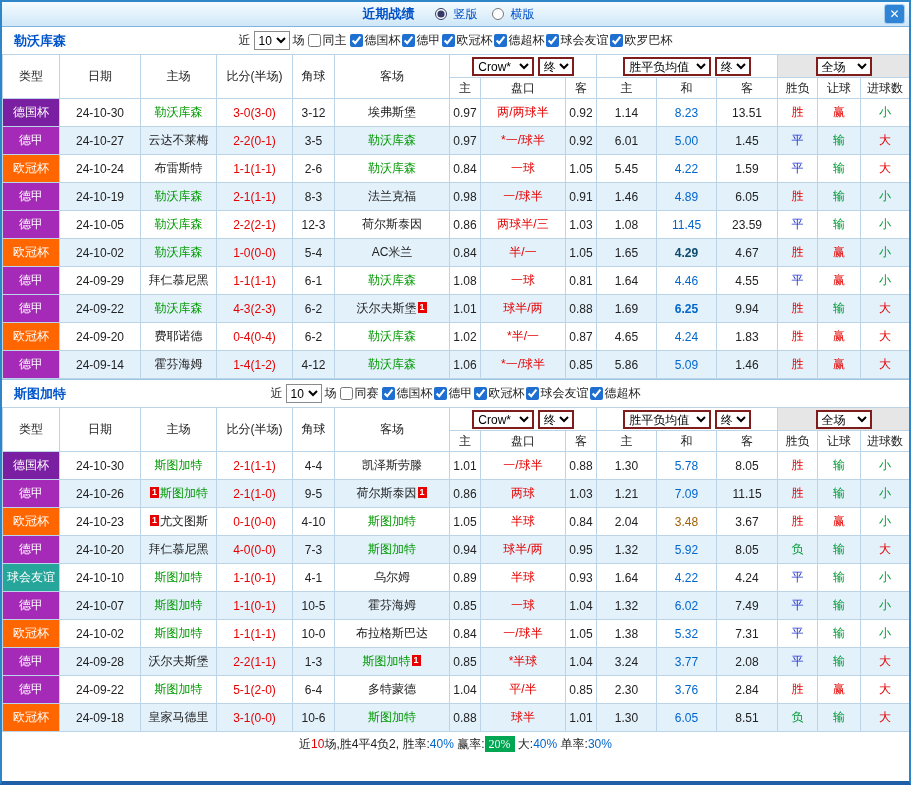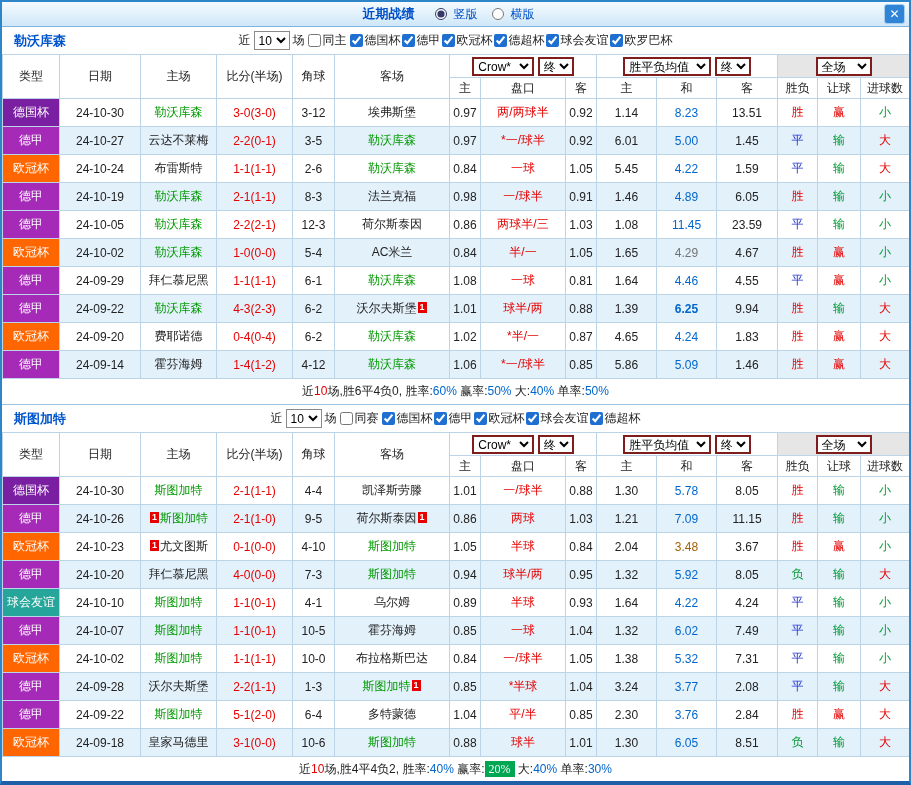--- a/index.html
+++ b/index.html
@@ -288,21 +288,21 @@
             <td class="type" style="background: rgb(255, 102, 0);">欧冠杯</td>
             <td>24-10-02</td>
             <td><span style="color: rgb(0, 153, 0);">勒沃库森</span></td>
             <td style="color: rgb(230, 0, 0);">1-0(0-0)</td>
             <td>5-4</td>
             <td><span>AC米兰</span></td>
             <td>0.84</td>
             <td style="color: rgb(230, 0, 0);">半/一</td>
             <td>1.05</td>
             <td>1.65</td>
-            <td style="color: #737373;">4.29</td>
+            <td style="color: #0c4a6e; font-weight: bold;">4.29</td>
             <td>4.67</td>
             <td style="color: rgb(230, 0, 0);">胜</td>
             <td style="color: rgb(230, 0, 0);">赢</td>
             <td style="color: rgb(0, 153, 51);">小</td>
           </tr>
           <tr class="">
             <td class="type" style="background: rgb(166, 42, 184);">德甲</td>
             <td>24-09-29</td>
             <td><span>拜仁慕尼黑</span></td>
             <td style="color: rgb(230, 0, 0);">1-1(1-1)</td>
@@ -321,21 +321,21 @@
           <tr class="alt">
             <td class="type" style="background: rgb(166, 42, 184);">德甲</td>
             <td>24-09-22</td>
             <td><span style="color: rgb(0, 153, 0);">勒沃库森</span></td>
             <td style="color: rgb(230, 0, 0);">4-3(2-3)</td>
             <td>6-2</td>
             <td><span>沃尔夫斯堡</span><span class="redcard">1</span></td>
             <td>1.01</td>
             <td style="color: rgb(230, 0, 0);">球半/两</td>
             <td>0.88</td>
-            <td>1.39</td>
+            <td>1.69</td>
             <td style="color: rgb(0, 102, 204); font-weight: bold;">6.25</td>
             <td>9.94</td>
             <td style="color: rgb(230, 0, 0);">胜</td>
             <td style="color: rgb(0, 153, 51);">输</td>
             <td style="color: rgb(230, 0, 0);">大</td>
           </tr>
           <tr class="">
             <td class="type" style="background: rgb(255, 102, 0);">欧冠杯</td>
             <td>24-09-20</td>
             <td><span>费耶诺德</span></td>
@@ -365,23 +365,20 @@
             <td>5.86</td>
             <td style="color: rgb(0, 102, 204);">5.09</td>
             <td>1.46</td>
             <td style="color: rgb(230, 0, 0);">胜</td>
             <td style="color: rgb(230, 0, 0);">赢</td>
             <td style="color: rgb(230, 0, 0);">大</td>
           </tr>
         </tbody>
     </table>
 
-    <div class="summary">
-      <span><span class="">近</span><span class="sum-red">10</span><span class="">场,胜6平4负0, 胜率:</span><span class="sum-blue">60%</span><span class=""> 赢率:</span><span class="sum-blue">50%</span><span class=""> 大:</span><span class="sum-blue">40%</span><span class=""> 单率:</span><span class="sum-blue">50%</span></span>
-    </div>
   </div>
 
   <div class="section">
     <div class="section-header">
       <span class="team-name">斯图加特</span>
       <div class="filters">
         <span>近</span>
         <select>
           <option>10</option>
         </select>

